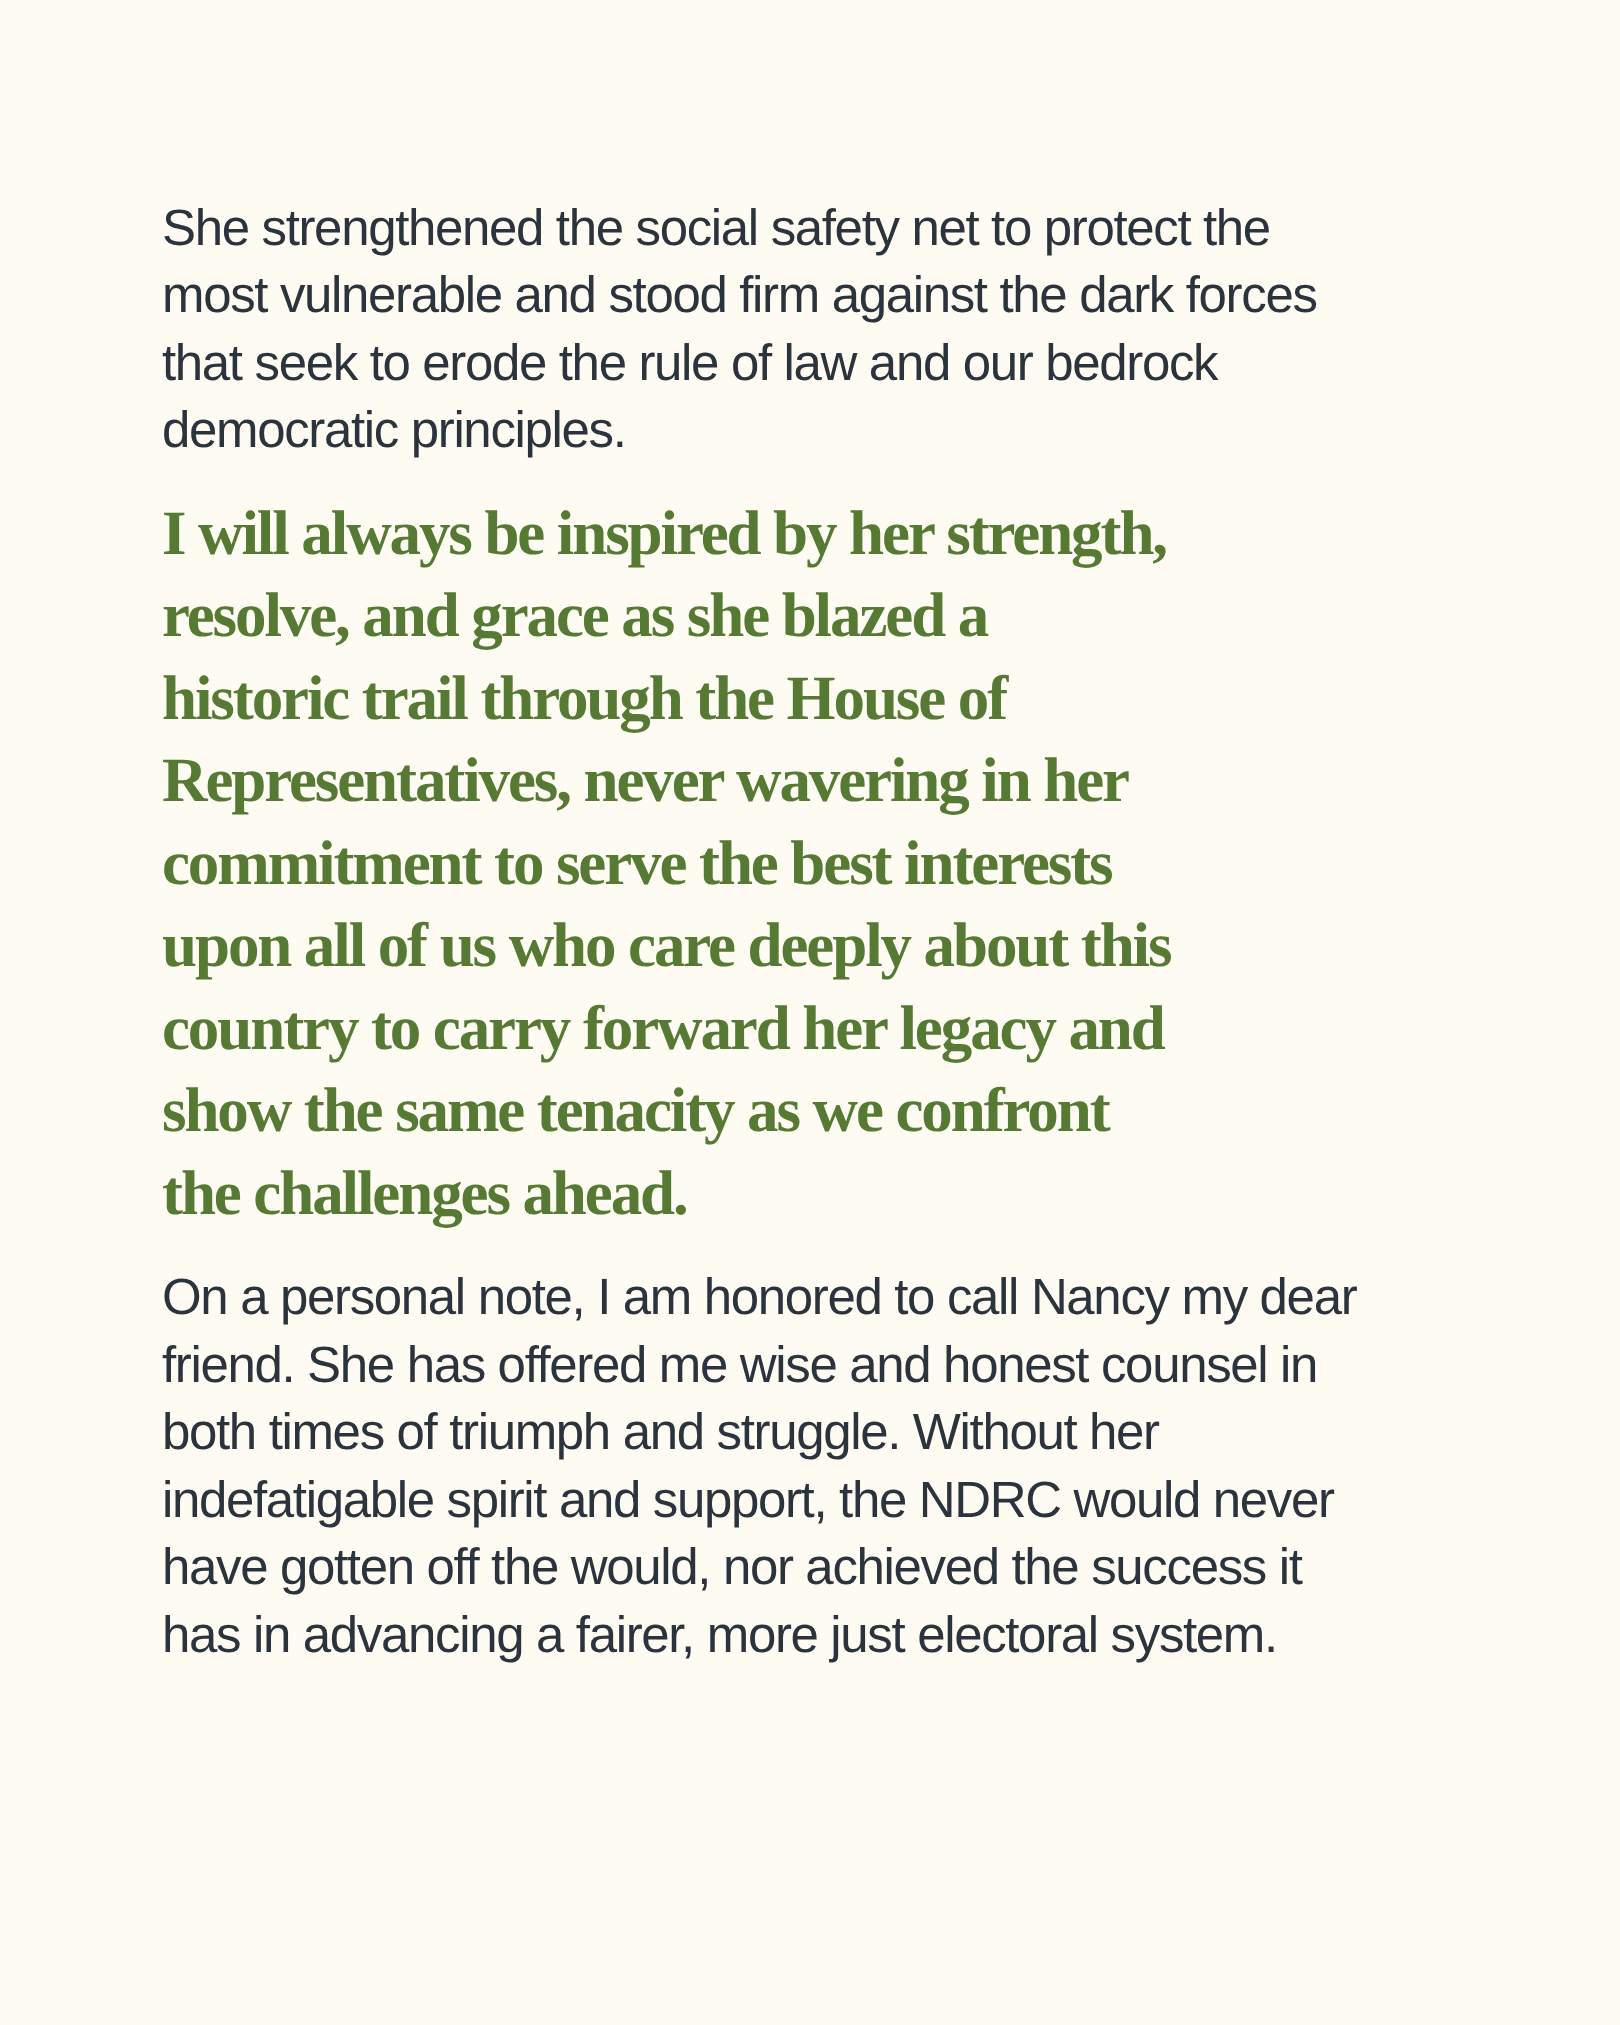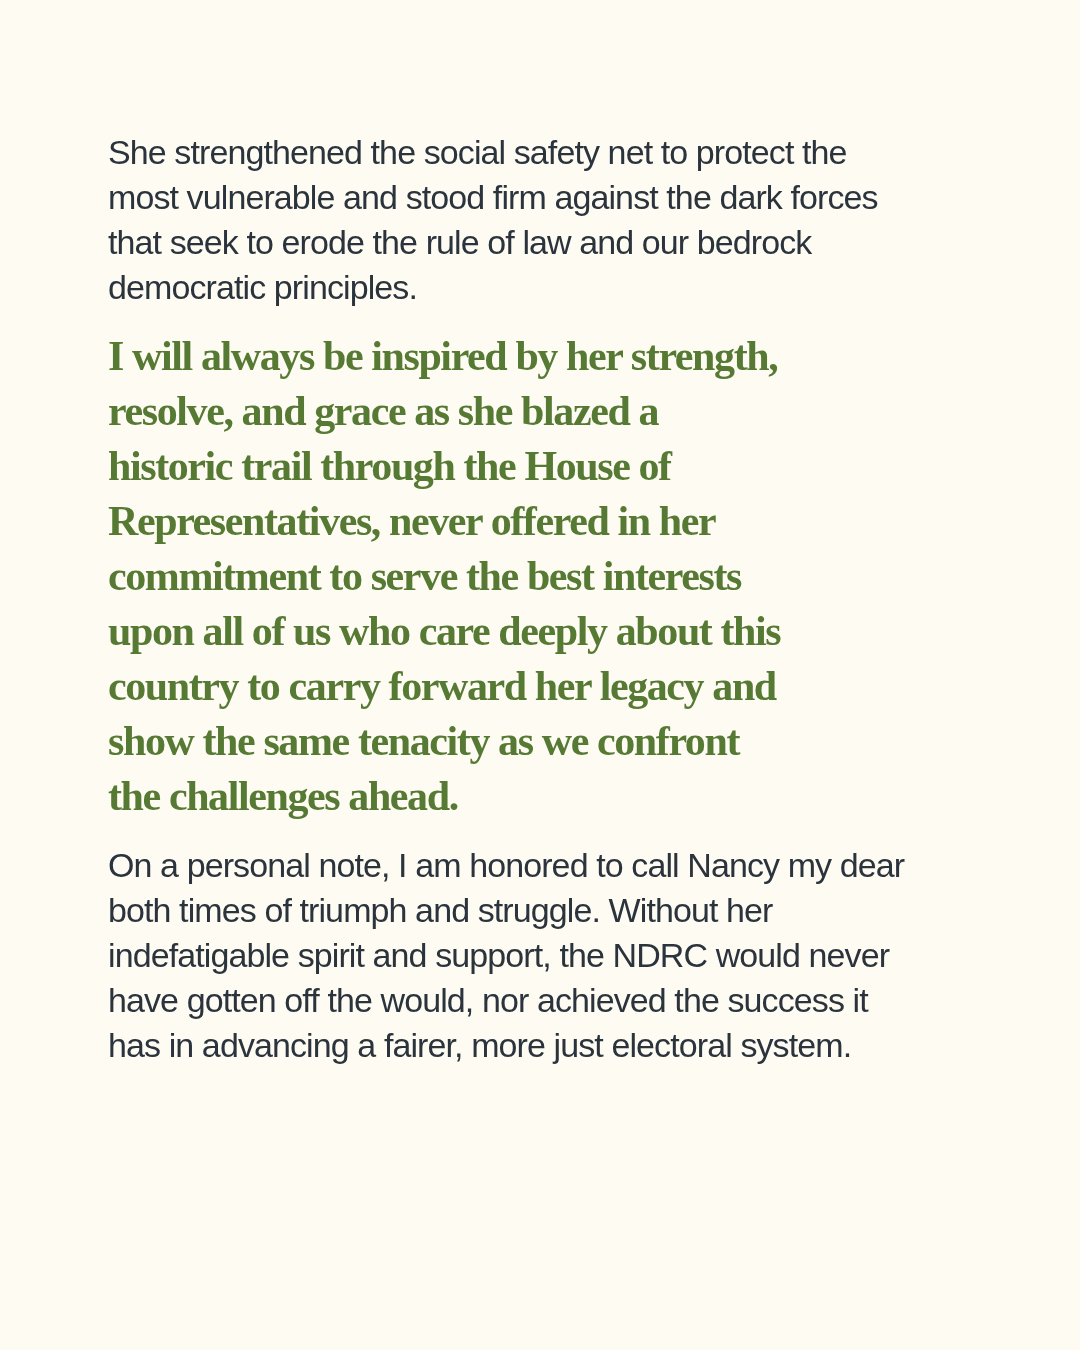--- a/index.html
+++ b/index.html
@@ -60,30 +60,31 @@
       <span class="line">She strengthened the social safety net to protect the</span>
       <span class="line">most vulnerable and stood firm against the dark forces</span>
       <span class="line">that seek to erode the rule of law and our bedrock</span>
       <span class="line">democratic principles.</span>
     </div>
 
     <div class="para highlight-para">
       <span class="line">I will always be inspired by her strength,</span>
       <span class="line">resolve, and grace as she blazed a</span>
       <span class="line">historic trail through the House of</span>
-      <span class="line">Representatives, never offered in her</span>
+      <span class="line">Representatives, never wavering in her</span>
       <span class="line">commitment to serve the best interests</span>
       <span class="line">upon all of us who care deeply about this</span>
       <span class="line">country to carry forward her legacy and</span>
       <span class="line">show the same tenacity as we confront</span>
       <span class="line">the challenges ahead.</span>
     </div>
 
     <div class="para body-para">
       <span class="line">On a personal note, I am honored to call Nancy my dear</span>
+      <span class="line">friend. She has offered me wise and honest counsel in</span>
       <span class="line">both times of triumph and struggle. Without her</span>
       <span class="line">indefatigable spirit and support, the NDRC would never</span>
       <span class="line">have gotten off the would, nor achieved the success it</span>
       <span class="line">has in advancing a fairer, more just electoral system.</span>
     </div>
 
   </div>
 </div>
 
 </body></html>

